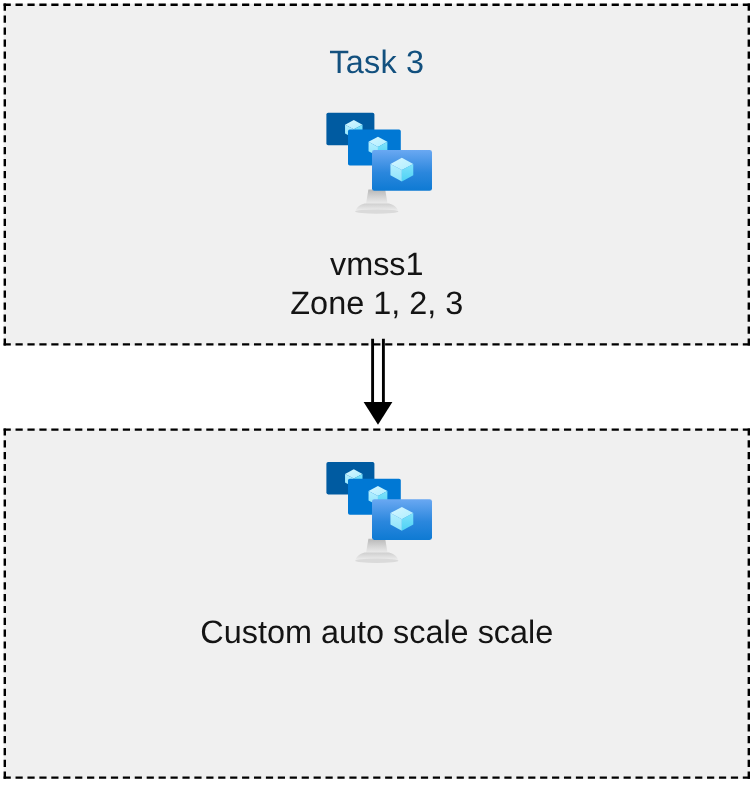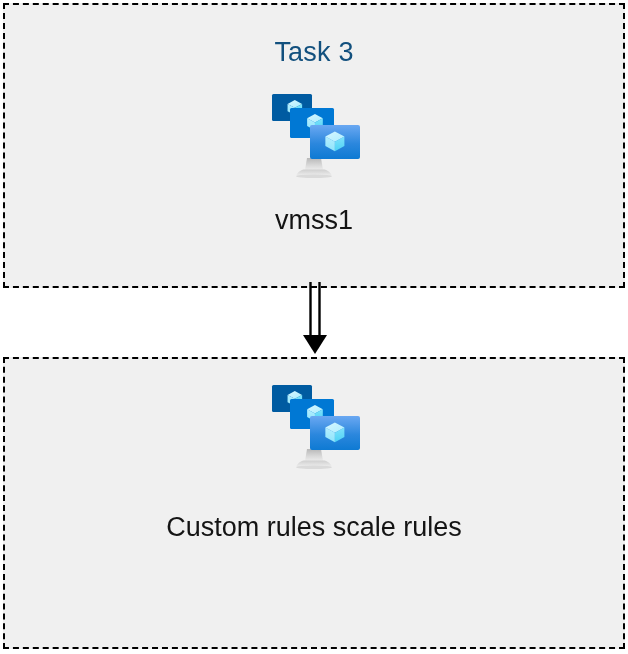--- a/index.html
+++ b/index.html
@@ -166,20 +166,21 @@
           <g transform="translate(62,43.5) scale(0.68)">
             <path d="M16 0 L30 7.5 L16 15 L2 7.5 Z" fill="url(#cubeTop3)"></path>
             <path d="M2 7.5 L16 15 L16 29 L2 21.5 Z" fill="url(#cubeLeft3)"></path>
             <path d="M30 7.5 L16 15 L16 29 L30 21.5 Z" fill="url(#cubeRight3)"></path>
           </g>
         </svg>
       </div>
 
       <div class="caption-block">
         <div class="caption">vmss1</div>
+        <div class="caption">Zone 1, 2, 3</div>
       </div>
 
     </div>
   </div>
 
   <div id="connector">
     <svg width="40" height="78" viewBox="0 0 40 78" xmlns="http://www.w3.org/2000/svg">
       <line x1="15.5" y1="0" x2="15.5" y2="56" stroke="#000000" stroke-width="2.4"></line>
       <line x1="24.5" y1="0" x2="24.5" y2="56" stroke="#000000" stroke-width="2.4"></line>
       <path d="M8 53 L32 53 L20 72 Z" fill="#000000"></path>
@@ -242,19 +243,19 @@
           <rect x="48" y="37" width="50" height="34" rx="2" fill="url(#frontGrad4)"></rect>
           <g transform="translate(62,43.5) scale(0.68)">
             <path d="M16 0 L30 7.5 L16 15 L2 7.5 Z" fill="url(#cubeTop4)"></path>
             <path d="M2 7.5 L16 15 L16 29 L2 21.5 Z" fill="url(#cubeLeft4)"></path>
             <path d="M30 7.5 L16 15 L16 29 L30 21.5 Z" fill="url(#cubeRight4)"></path>
           </g>
         </svg>
       </div>
 
       <div class="caption-block">
-        <div class="caption">Custom rules scale rules</div>
+        <div class="caption">Custom auto scale scale</div>
       </div>
 
     </div>
   </div>
 
 </div>
 
 </body></html>

